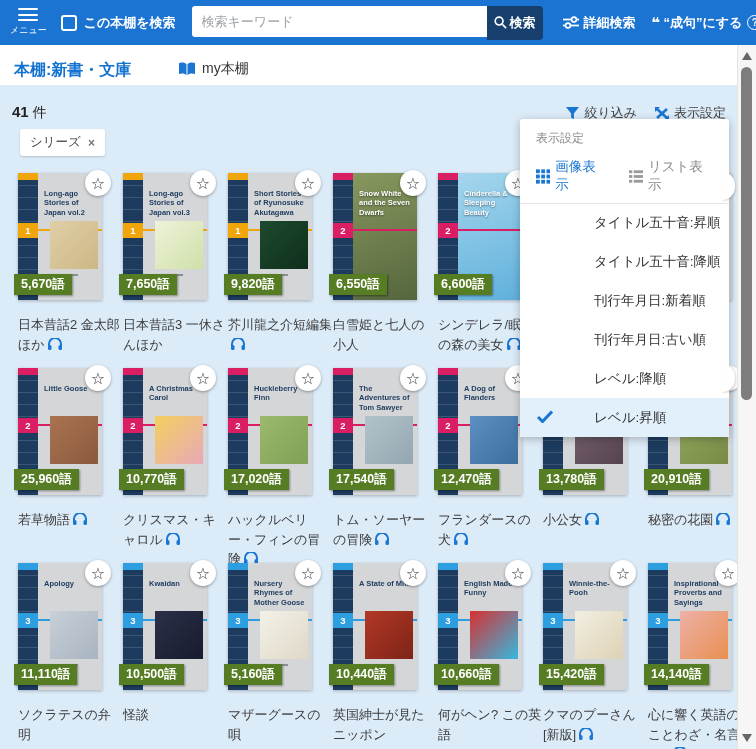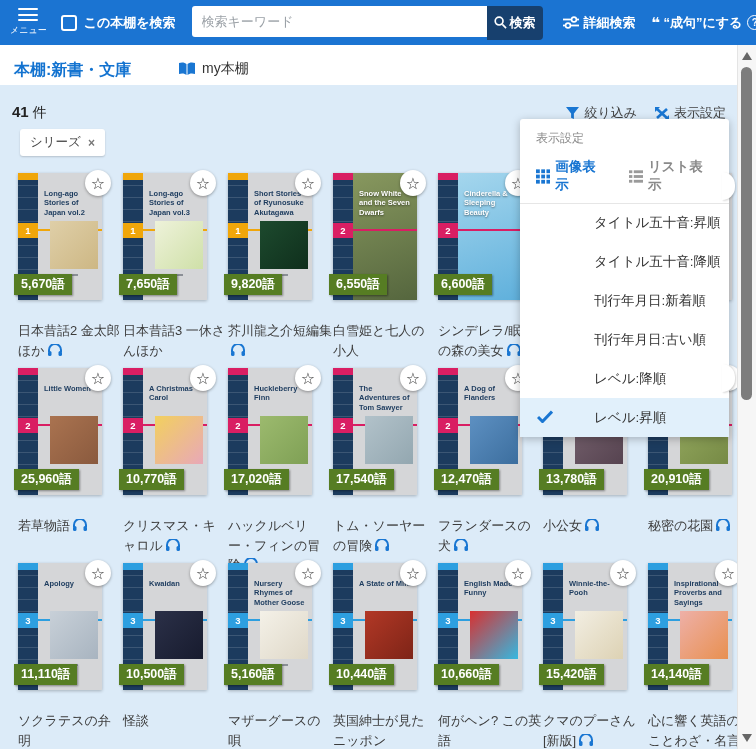--- a/index.html
+++ b/index.html
@@ -58,28 +58,28 @@
   .cover.full-art .cov-title { color:#fff; text-shadow:0 1px 2px rgba(0,0,0,.5); }
   .art { position:absolute; left:32px; top:48px; width:48px; height:48px; z-index:1; }
   .author-bars { position:absolute; left:26px; bottom:16px; z-index:1; }
   .author-bars i { display:block; height:2px; background:#8b8f96; margin-bottom:3px; }
   .author-bars i:first-child { width:34px; } .author-bars i:last-child { width:24px; }
   .badge { position:absolute; left:-4px; bottom:5px; background:#567d23; color:#fff; font-size:12.5px; font-weight:bold;
            padding:2px 7px; box-shadow:1px 1px 2px rgba(0,0,0,.4); white-space:nowrap; z-index:3; }
   .star { position:absolute; right:-9px; top:-3px; width:26px; height:26px; border-radius:50%; background:#fff;
           box-shadow:0 1px 3px rgba(0,0,0,.35); display:flex; align-items:center; justify-content:center;
           font-size:16px; color:#3a3a3a; z-index:3; cursor:pointer; }
-  .caption { margin-top:21px; width:104px; font-size:13px; color:#3c3c3c; line-height:1.5; cursor:pointer; }
+  .caption { margin-top:15px; width:104px; font-size:13px; color:#3c3c3c; line-height:1.5; cursor:pointer; }
   .hp-ic { display:inline-block; vertical-align:-1px; margin-left:3px; }
 
   
   .panel { position:absolute; left:520px; top:119px; width:209px; height:318px; background:#fff; border-radius:3px;
            box-shadow:0 2px 8px rgba(0,0,0,.25); z-index:20; display:flex; flex-direction:column; }
   .panel-title { padding:11px 16px 4px; font-size:12px; color:#8a8a8a; }
-  .view-row { display:flex; align-items:center; gap:22px; padding:7px 16px 9px; border-bottom:1px solid #e6e6e6;font-weight:bold; }
+  .view-row { display:flex; align-items:center; gap:22px; padding:7px 16px 9px; border-bottom:1px solid #e6e6e6; }
   .view-opt { display:flex; align-items:center; gap:5px; font-size:13.5px; cursor:pointer; }
   .view-opt.active { color:#1976d2; }
   .view-opt.inactive { color:#8a8a8a; }
   .panel-items { flex:1; display:flex; flex-direction:column; }
   .p-item { flex:1; display:flex; align-items:center; padding-left:74px; font-size:13.5px; color:#333;
             position:relative; cursor:pointer; }
   .p-item.selected { background:#e1f0fb; }
   .p-item .chk { position:absolute; left:17px; top:50%; transform:translateY(-50%); }
 
   
@@ -276,21 +276,21 @@
         <div class="cover">
           <span class="spine"></span>
           <span class="spine-top" style="background:#d91e63"></span>
           <span class="lvl-band" style="background:#d91e63">2</span>
           <span class="lvl-line" style="background:#d91e63"></span>
           <span class="art" style="background:linear-gradient(135deg,#aa7350,#8a5a3e)"></span>
           <span class="author-bars">
             <i></i>
             <i></i>
           </span>
-          <span class="cov-title">Little Women</span>
+          <span class="cov-title">Little Goose</span>
           <span class="badge">25,960語</span>
           <span class="star">☆</span>
         </div>
         <div class="caption"><span>若草物語</span><svg class="hp-ic" width="14" height="12" viewBox="0 0 14 12">
             <path d="M1 8 L1 6 a6 6 0 0 1 12 0 L13 8" fill="none" stroke="#1976d2" stroke-width="2"></path>
             <rect x="0" y="7" width="3.5" height="5" rx="1.5" fill="#1976d2"></rect>
             <rect x="10.5" y="7" width="3.5" height="5" rx="1.5" fill="#1976d2"></rect>
           </svg></div>
       </div>
       <div class="card">

